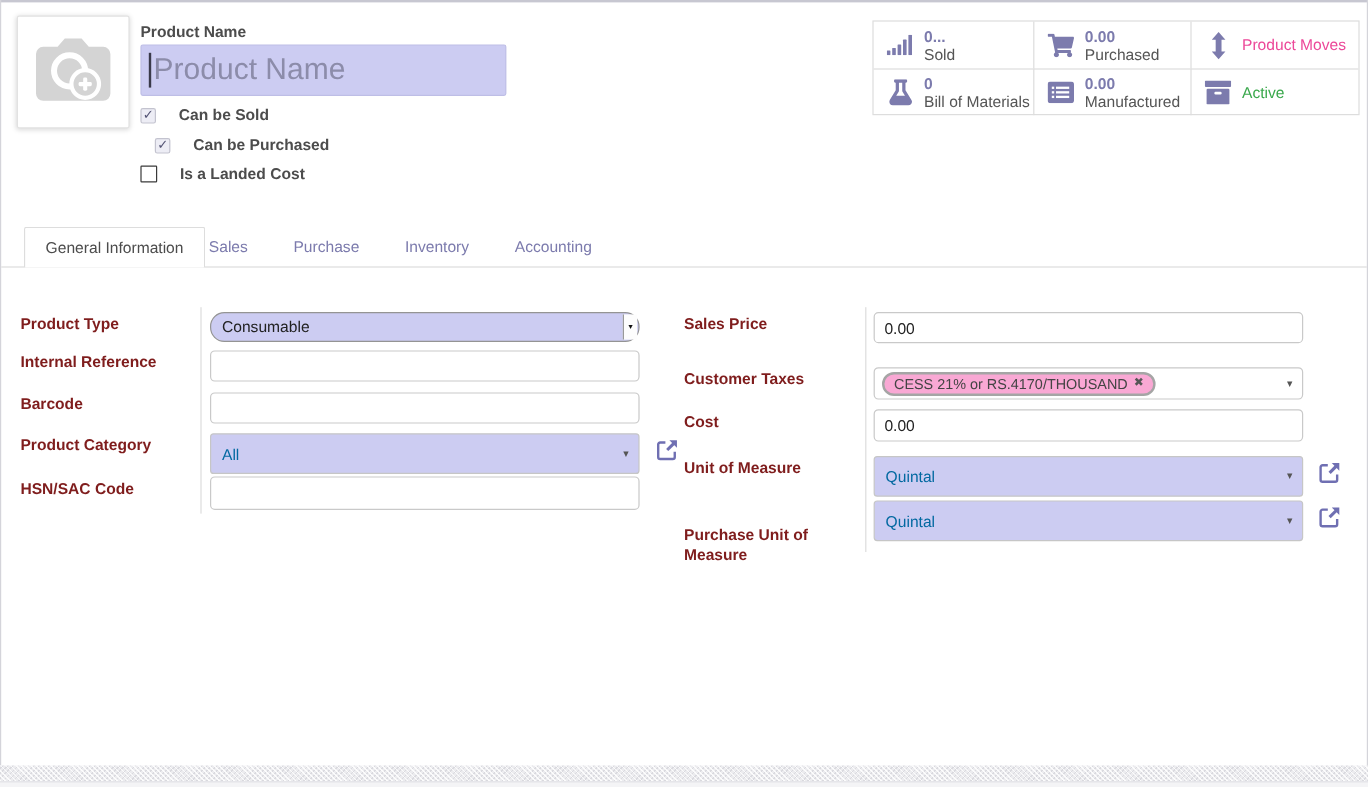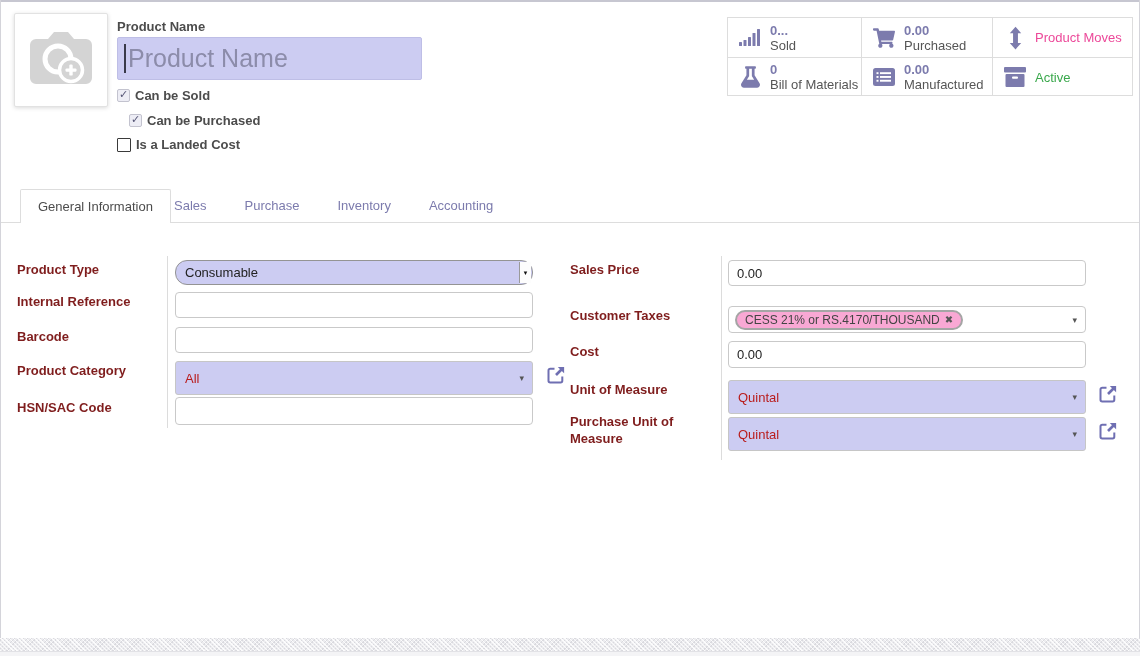--- a/index.html
+++ b/index.html
@@ -26,21 +26,21 @@
 
   
   .name-label { position:absolute; left:117px; top:19px; font-size:13px; font-weight:bold; color:#4c4c4c; }
   .name-input-wrap { position:absolute; left:117px; top:37px; width:305px; height:43px; }
   .name-input { width:100%; height:100%; background:#ccccf2; border:1px solid #bebee6; border-radius:2px;
     font-family:"Liberation Sans","DejaVu Sans",sans-serif; font-size:25px; color:#333; padding:0 10px; outline:none; }
   .name-input::placeholder { color:#8c8caa; opacity:1; }
   .text-cursor { position:absolute; left:7px; top:7px; width:2px; height:29px; background:#3a3a4a; }
 
   
-  .checkrow { position:absolute; left:117px; display:flex; align-items:center; gap:5px; }
+  .checkrow { position:absolute; left:117px; display:flex; align-items:flex-end; gap:19px; }
   .cb { width:13px; height:13px; border:1px solid #c3c3cf; background:#ededf5; border-radius:2px; position:relative; }
   .cb.checked::after { content:"\2713"; position:absolute; left:1px; top:-2px; font-size:11px; font-weight:bold; color:#555576; }
   .cb.unchecked { width:14px; height:14px; background:#fff; border:1.5px solid #3a3a3a; border-radius:1px; }
   .checkrow .cb-label { font-size:13px; font-weight:bold; color:#4c4c4c; }
 
   
   .stat-grid { position:absolute; left:727px; top:17px; width:406px; height:79px;
     display:grid; grid-template-columns:133px 131px 140px; grid-template-rows:39px 39px;
     border:1px solid #ddd; background:#fff; }
   .stat { display:flex; align-items:center; gap:8px; padding-left:10px; cursor:pointer;
@@ -62,21 +62,21 @@
   .tabs-rest { position:absolute; left:155px; top:189px; height:33px; display:flex; align-items:center; }
   .tab { padding:0 19px; font-size:13px; color:#7c7bad; cursor:pointer; }
 
   
   .lbl { position:absolute; font-size:13px; font-weight:bold; color:#7f1d1d; line-height:17px; }
   .sep { position:absolute; width:1px; background:#dcdcdc; }
   .fld { position:absolute; }
   .inp { width:100%; height:100%; border:1px solid #c9c9c9; border-radius:4px; padding:0 8px;
     font-family:"Liberation Sans","DejaVu Sans",sans-serif; font-size:13px; color:#222; background:#fff; outline:none; }
   .m2o { width:100%; height:100%; border:1px solid #c6c6c6; border-radius:3px; background:#ccccf2;
-    display:flex; align-items:center; padding:16px 9px; font-size:13px; color:#b91c1c; position:relative; cursor:pointer; }
+    display:flex; align-items:center; padding:16px 9px; font-size:13px; color:#0369a1; position:relative; cursor:pointer; }
   .m2o .caret { position:absolute; right:8px; top:50%; transform:translateY(-50%); font-size:9px; color:#555; }
   .caret::after { content:"\25BE"; }
   .select { width:100%; height:100%; border:1px solid #949494; border-radius:12px; background:#ccccf2;
     display:flex; align-items:center; padding:0 9px; font-size:13px; color:#222; position:relative; cursor:pointer; }
   .select-arrow { position:absolute; right:1px; top:1px; bottom:1px; width:12px; background:#fdfdfd;
     border-left:1px solid #9a9a9a; display:flex; align-items:center; justify-content:center; }
   .select-arrow::after { content:"\25BC"; font-size:6px; color:#111; }
   .tags-field { width:100%; height:100%; border:1px solid #c9c9c9; border-radius:4px; background:#fff;
     display:flex; align-items:center; padding:0 6px; position:relative; cursor:text; }
   .tag { display:flex; align-items:center; gap:5px; border:2px solid #a5a5a5; border-radius:12px;
@@ -248,21 +248,21 @@
     </svg>
   </span>
   <div class="fld" style="left:175px; top:397px; width:358px; height:28px;">
     <input class="inp" type="text" value="" style="">
   </div>
 
   <div class="lbl" style="left:570px; top:261px;">Sales Price</div>
   <div class="lbl" style="left:570px; top:307px;">Customer Taxes</div>
   <div class="lbl" style="left:570px; top:343px;">Cost</div>
   <div class="lbl" style="left:570px; top:381px;">Unit of Measure</div>
-  <div class="lbl" style="left:570px; top:413px; width:140px;">Purchase Unit of Measure</div>
+  <div class="lbl" style="left:570px; top:437px; width:140px;">Purchase Unit of Measure</div>
   <div class="sep" style="left:721px; top:256px; height:204px;"></div>
 
   <div class="fld" style="left:728px; top:260px; width:358px; height:26px;">
     <input class="inp" type="text" value="0.00" style="">
   </div>
   <div class="fld" style="left:728px; top:306px; width:358px; height:27px;">
     <div class="tags-field">
       <span class="tag">
         <span>CESS 21% or RS.4170/THOUSAND</span>
         <span class="x"></span>

